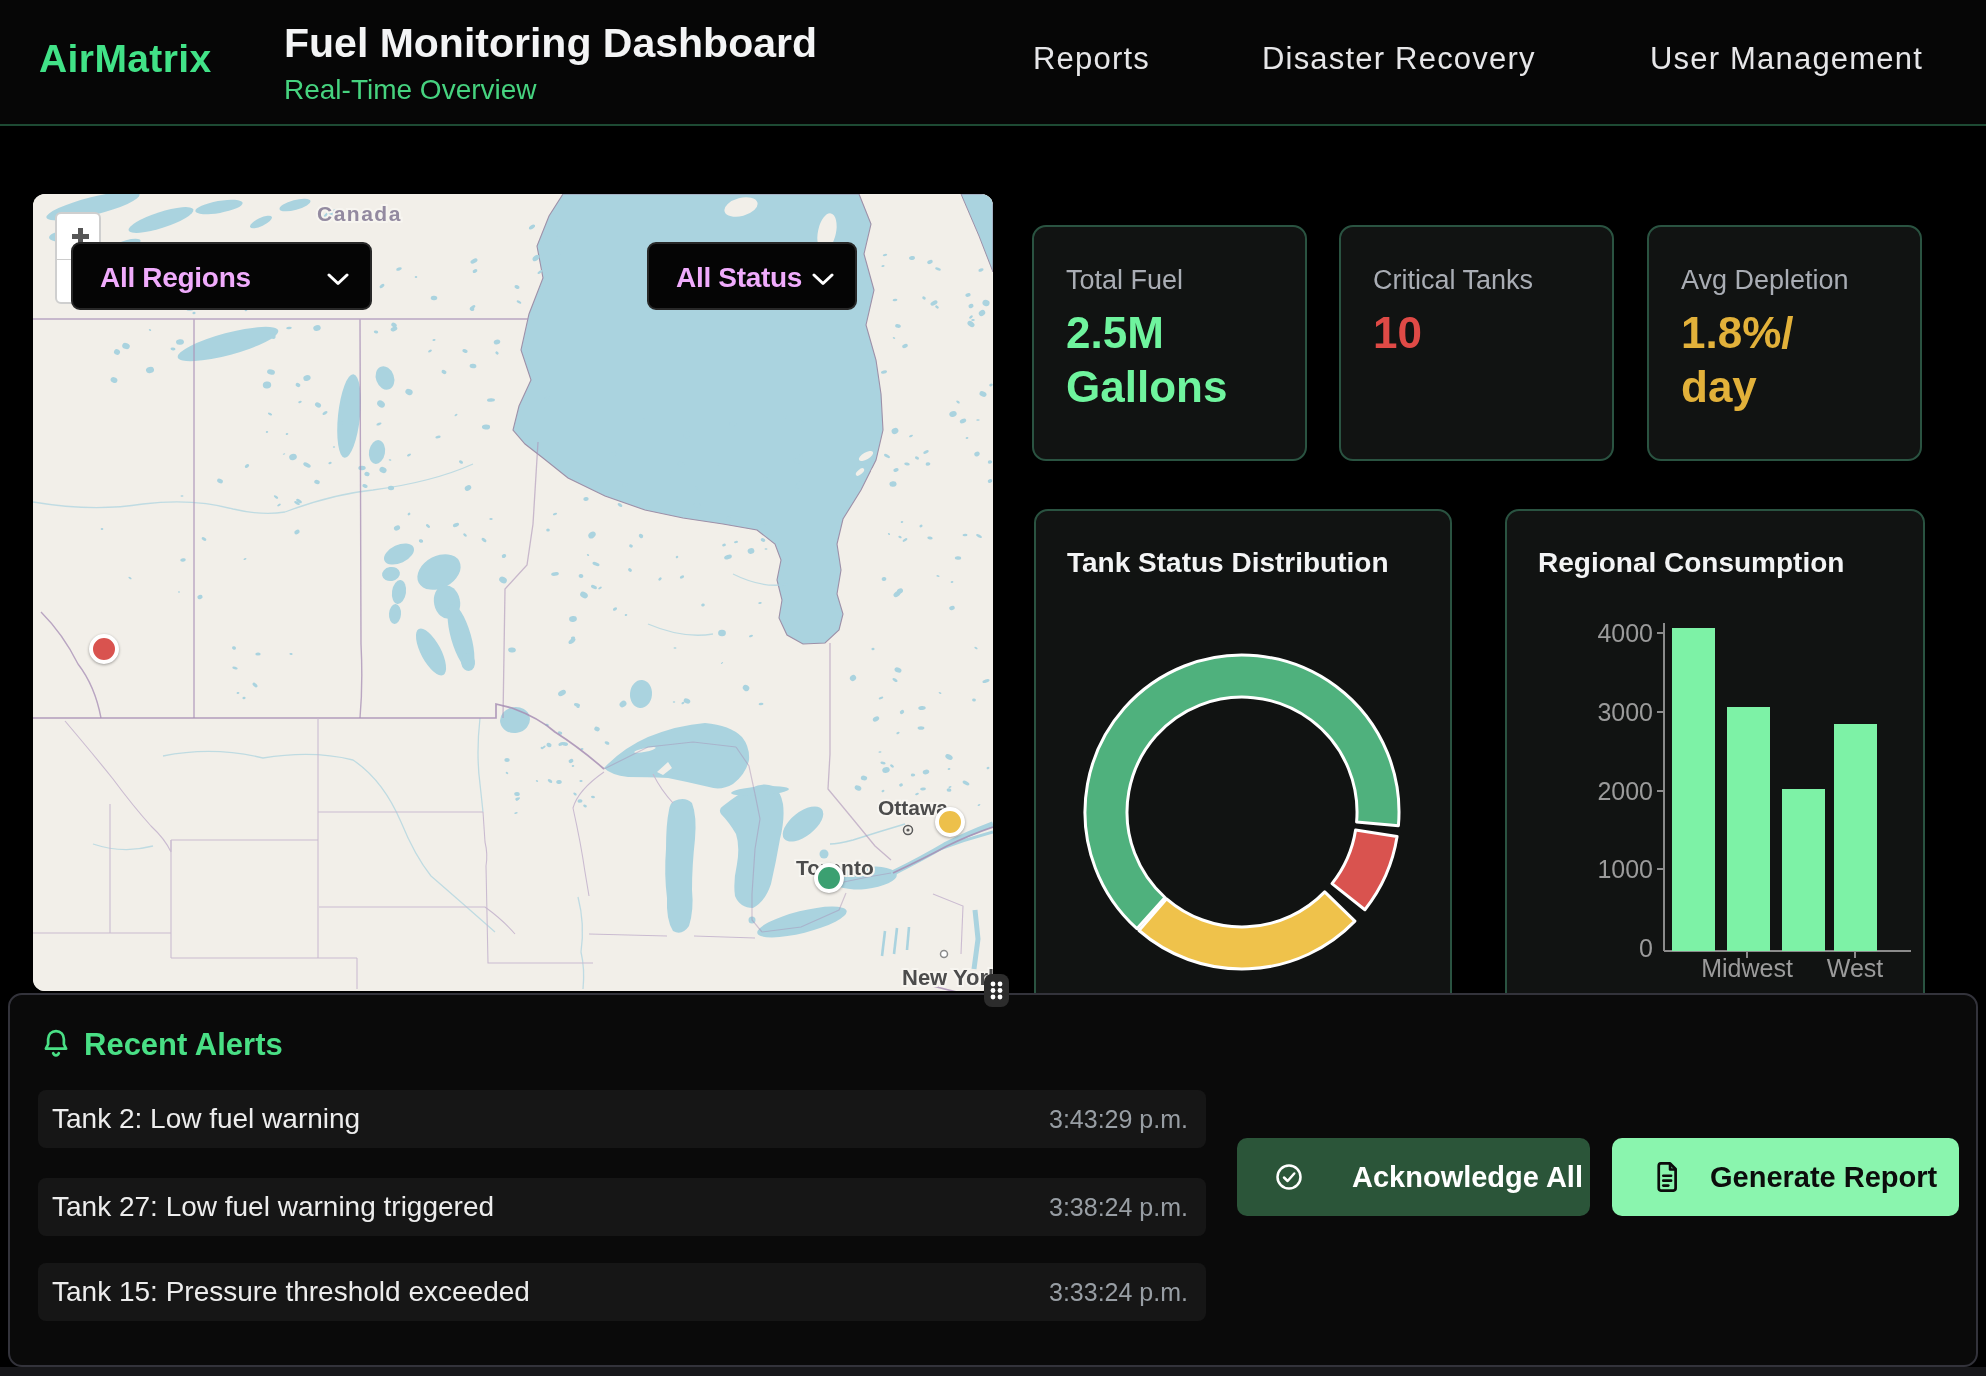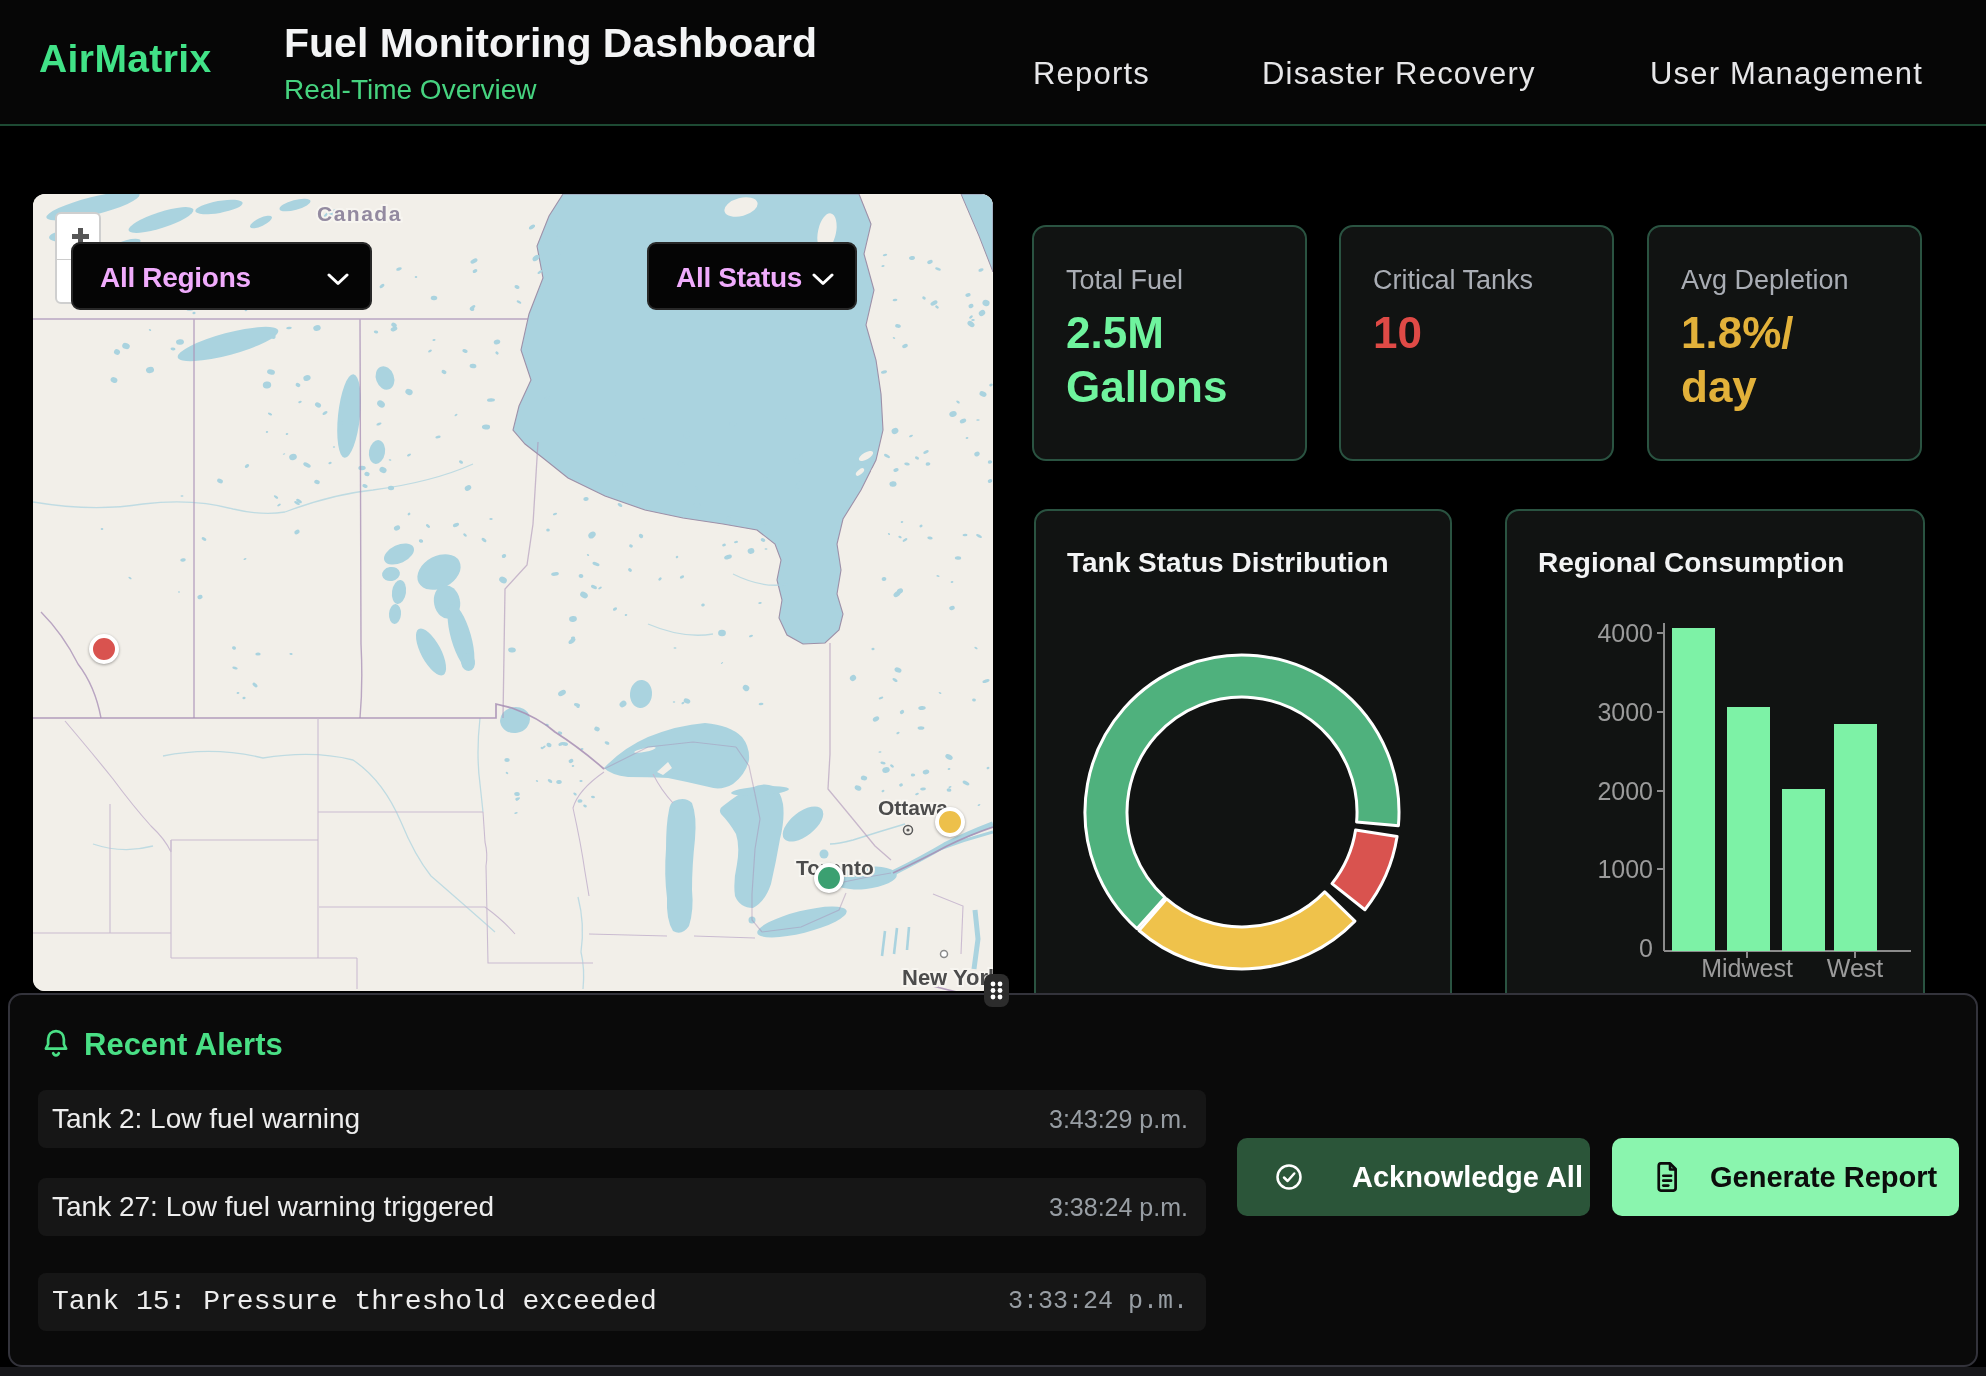--- a/index.html
+++ b/index.html
@@ -4,21 +4,21 @@
 <style>
 * { margin:0; padding:0; box-sizing:border-box; }
 html,body { width:1986px; height:1376px; background:#000; overflow:hidden;
   font-family:"Liberation Sans", sans-serif; }
 
 #header { position:absolute; left:0; top:0; width:1986px; height:126px;
   background:#060606; border-bottom:2px solid #1d4a33; }
 #logo { position:absolute; left:39px; top:37px; font-size:39px; font-weight:bold; color:#41e287; letter-spacing:0.4px; }
 #title { position:absolute; left:284px; top:20px; font-size:41px; font-weight:bold; color:#f3f4f5; }
 #subtitle { position:absolute; left:284px; top:74px; font-size:28px; color:#46d37f; }
-.nav { position:absolute; top:56px; font-size:31px; color:#e6e6e8; font-weight:500; letter-spacing:1.2px; }
+.nav { position:absolute; top:41px; font-size:31px; color:#e6e6e8; font-weight:500; letter-spacing:1.2px; }
 
 #map { position:absolute; left:33px; top:194px; width:960px; height:797px;
   border-radius:12px; overflow:hidden; background:#f2efe9; }
 #zoomctl { position:absolute; left:22px; top:18px; width:46px; height:92px;
   background:#fff; border-radius:6px; border:2px solid #cfcfcf; }
 #zoomctl .zline { position:absolute; left:0; top:45px; width:46px; height:1px; background:#ccc; }
 .dd { position:absolute; top:48px; height:68px; background:#050505; border:2px solid #282828; border-radius:9px;
   color:#f0abfc; font-size:28px; font-weight:600; line-height:68px; padding-left:27px; letter-spacing:-0.3px; }
 .dd svg { position:absolute; right:21px; top:29px; }
 .marker { position:absolute; width:30px; height:30px; border-radius:50%;
@@ -579,21 +579,21 @@
 </div>
 
 <div id="alerts">
   <svg width="30" height="32" viewBox="0 0 24 26" style="position:absolute;left:31px;top:33px;">
     <path d="M12 2.5 C8.2 2.5 5.6 5.4 5.6 9 L5.6 13.2 L3.8 16.8 L20.2 16.8 L18.4 13.2 L18.4 9 C18.4 5.4 15.8 2.5 12 2.5 Z" fill="none" stroke="#49df85" stroke-width="2.2" stroke-linejoin="round"></path>
     <path d="M9.7 20.5 a2.4 2.4 0 0 0 4.6 0" fill="none" stroke="#49df85" stroke-width="2.2" stroke-linecap="round"></path>
   </svg>
   <div id="atitle">Recent Alerts</div>
   <div class="arow" style="top:95px;">Tank 2: Low fuel warning<span class="tm">3:43:29 p.m.</span></div>
   <div class="arow" style="top:183px;">Tank 27: Low fuel warning triggered<span class="tm">3:38:24 p.m.</span></div>
-  <div class="arow" style="top:278px;font-family:Liberation Mono, monospace;">Tank 15: Pressure threshold exceeded<span class="tm">3:33:24 p.m.</span></div>
+  <div class="arow" style="top:268px;">Tank 15: Pressure threshold exceeded<span class="tm">3:33:24 p.m.</span></div>
   <div class="btn" id="ack">
     <svg width="30" height="30" viewBox="0 0 24 24" style="position:absolute;left:37px;top:24px;">
       <circle cx="12" cy="12" r="9.2" fill="none" stroke="#fff" stroke-width="2"></circle>
       <polyline points="8,12.4 10.9,15.2 16.2,9.2" fill="none" stroke="#fff" stroke-width="2" stroke-linecap="round" stroke-linejoin="round"></polyline>
     </svg>
     <span style="position:absolute;left:99px;top:23px;margin-left:16px;">Acknowledge All</span>
   </div>
   <div class="btn" id="gen">
     <svg width="30" height="32" viewBox="0 0 24 26" style="position:absolute;left:40px;top:23px;">
       <path d="M7 2 L14.5 2 L19 6.5 L19 22 C19 23 18.4 24 17.3 24 L7 24 C5.9 24 5.3 23 5.3 22 L5.3 4 C5.3 3 5.9 2 7 2 Z" fill="none" stroke="#0c0c0c" stroke-width="2.2" stroke-linejoin="round"></path>

